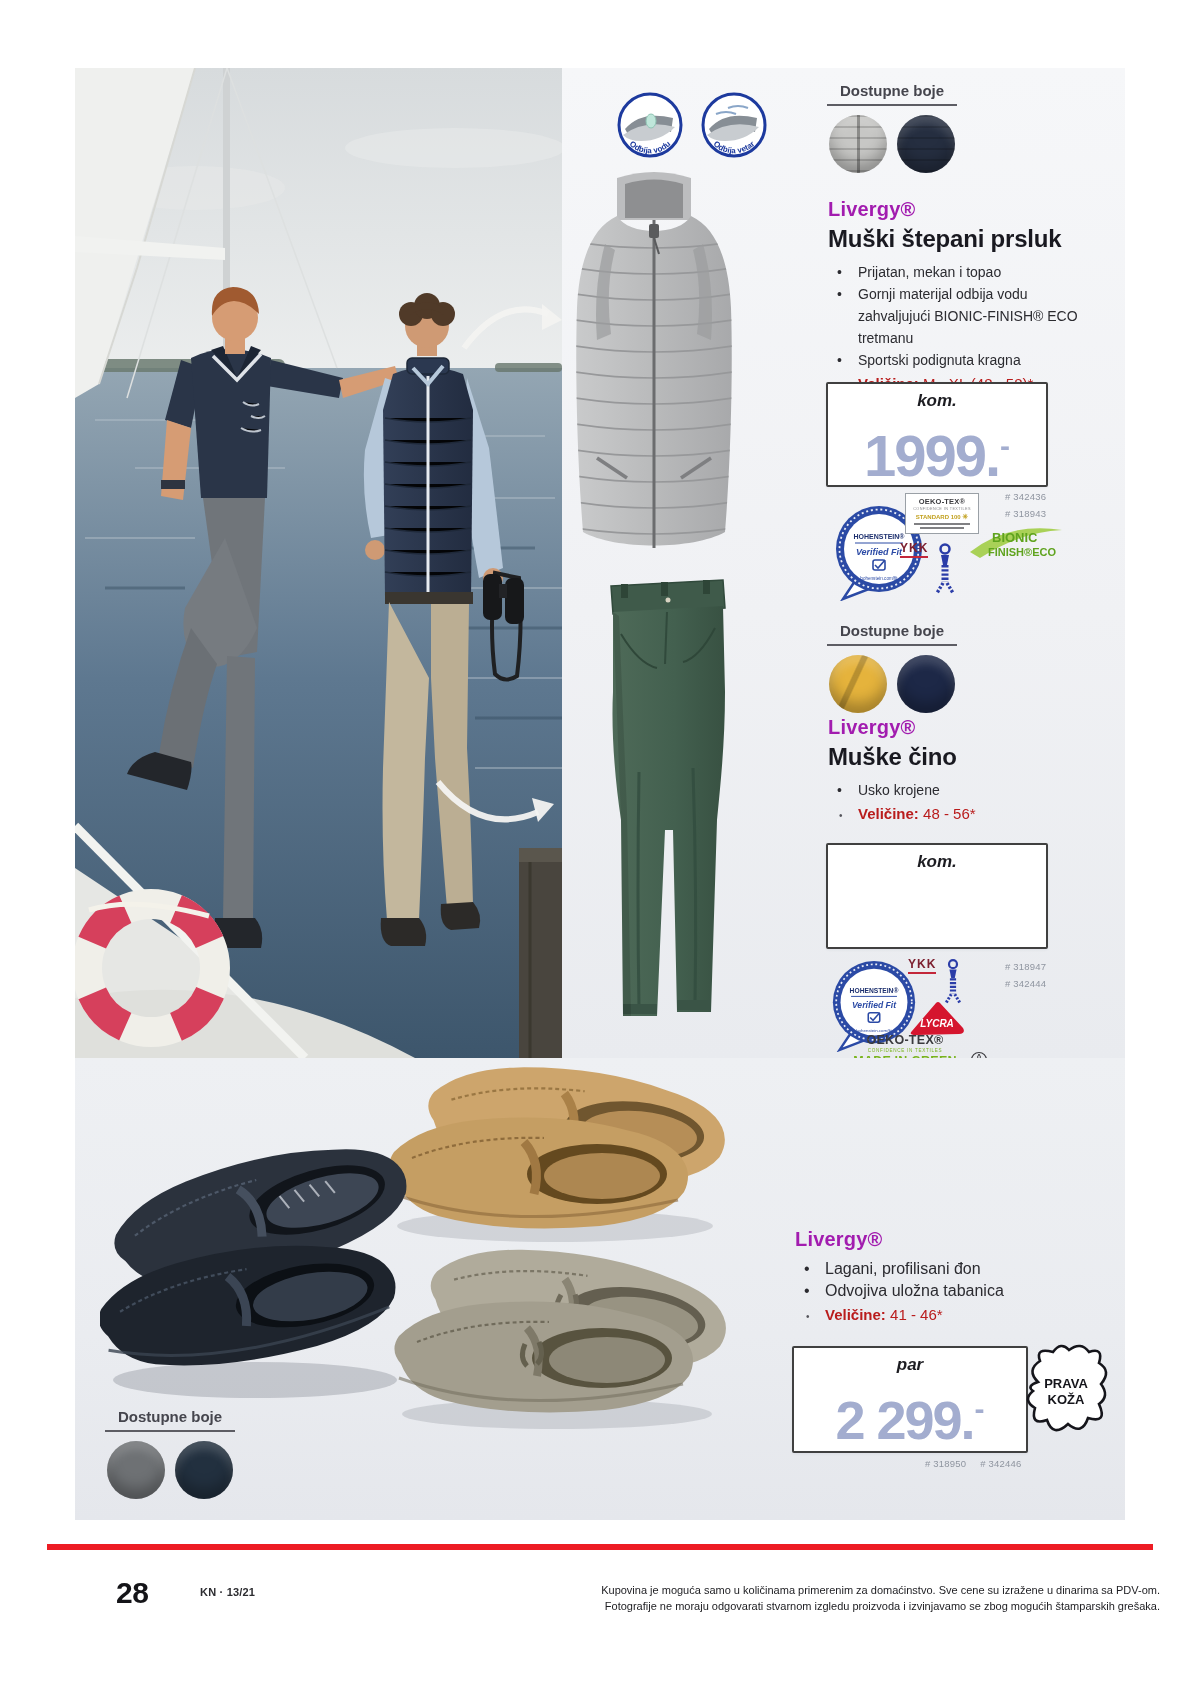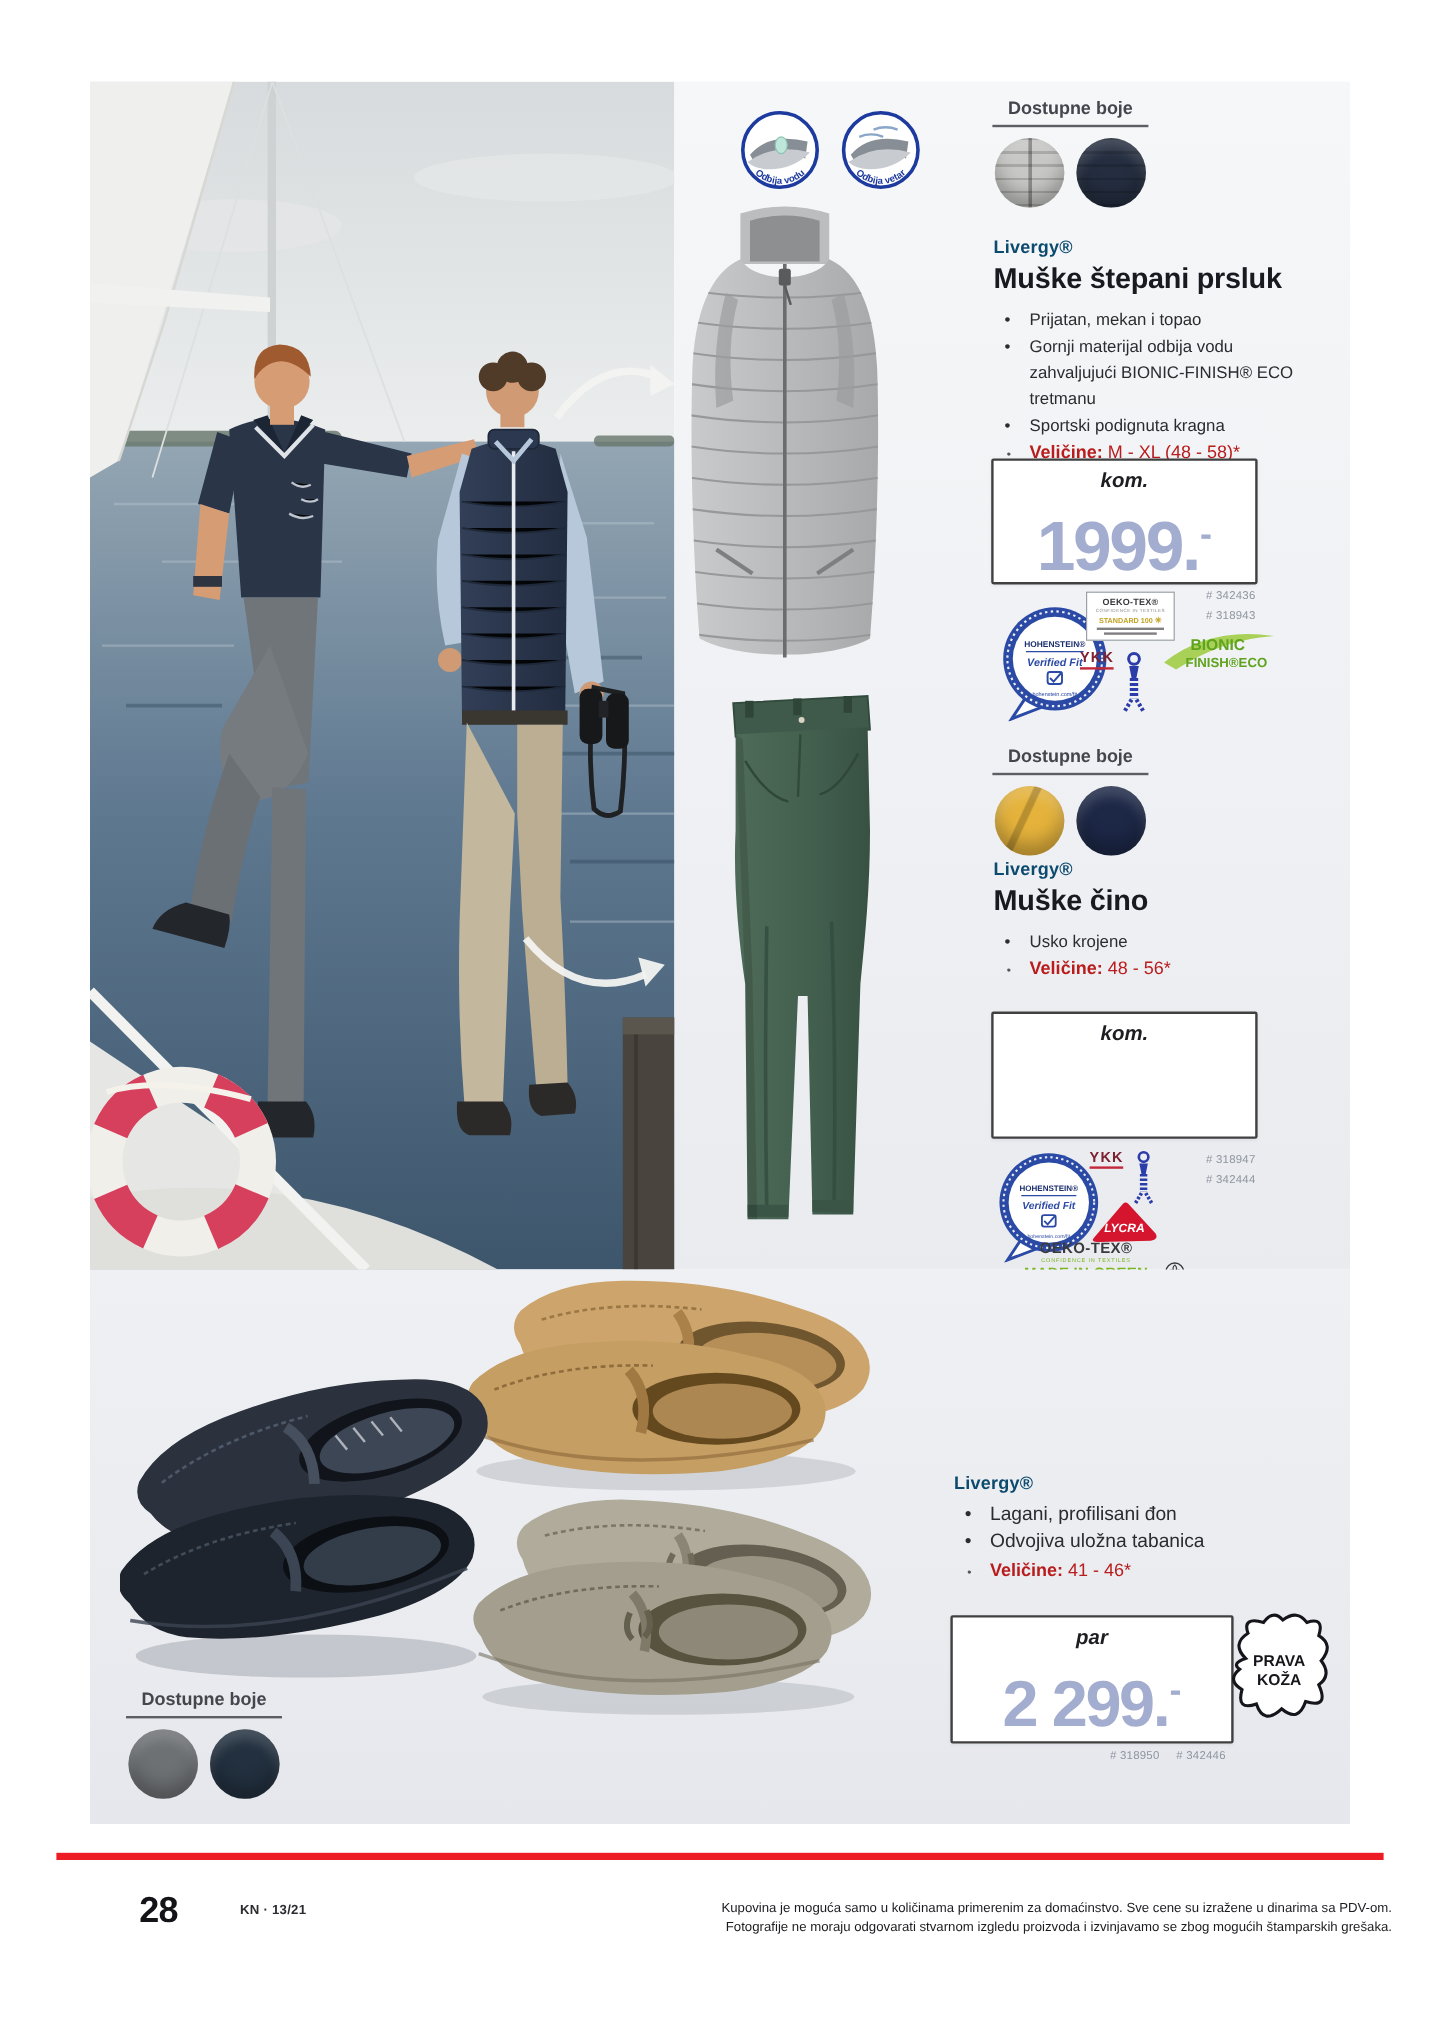--- a/index.html
+++ b/index.html
@@ -20,21 +20,21 @@
           box-shadow:inset 0 -10px 14px rgba(0,0,0,.28), inset 0 8px 10px rgba(255,255,255,.18)}
   .swatch.quilt::after{content:"";position:absolute;inset:0;
           background:repeating-linear-gradient(180deg,rgba(0,0,0,.16) 0 2px,transparent 2px 11px)}
   .swatch.zip::before{content:"";position:absolute;left:48%;top:0;bottom:0;width:3px;
           background:rgba(0,0,0,.3);z-index:2}
   .swatch.fold::after{content:"";position:absolute;inset:0;
           background:linear-gradient(115deg,transparent 38%,rgba(0,0,0,.2) 40% 46%,transparent 48%)}
 
   
   .p-col{width:285px}
-  .brand{font-size:15px;font-weight:800;color:#0c4a6e;letter-spacing:.2px}
+  .brand{font-size:20px;font-weight:800;color:#a21caf;letter-spacing:.2px}
   .ptitle{font-size:24px;line-height:30px;font-weight:800;color:#191920;letter-spacing:-.2px;margin-top:3px}
   .bullets{margin-top:7px}
   .bullet{position:relative;padding-left:30px;font-size:14px;line-height:22px;color:#2b2b30}
   .bullet::before{content:"•";position:absolute;left:9px;color:#2b2b30}
   .size-line{position:relative;padding-left:30px;font-size:15px;line-height:22px;color:#b91c1c;margin-top:2px}
   .size-line::before{content:"•";position:absolute;left:11px;font-size:10px;top:2px;color:#55555c}
   .size-label{font-weight:800}
 
   
   .price-box{background:#fff;border:2px solid #404040;border-radius:2px;
@@ -284,21 +284,21 @@
     <path d="M158,86 Q170,130 166,182 L152,176 Q158,130 148,92 Z" fill="#9b9c9e" opacity=".7"></path>
     <line x1="109" y1="62" x2="109" y2="390" stroke="#6b6c6e" stroke-width="3"></line>
     <rect x="104" y="66" width="10" height="14" rx="2" fill="#5a5b5d"></rect>
     <line x1="109" y1="80" x2="114" y2="96" stroke="#5a5b5d" stroke-width="2"></line>
     <path d="M52,300 L82,320" stroke="#7e7f81" stroke-width="3.5"></path>
     <path d="M166,300 L136,320" stroke="#7e7f81" stroke-width="3.5"></path>
   </svg>
 
   <div class="abs p-col" style="left:828px;top:198px;width:272px">
     <div class="brand">Livergy®</div>
-    <div class="ptitle">Muške štepani prsluk</div>
+    <div class="ptitle">Muški štepani prsluk</div>
     <div class="bullets">
       <div class="bullet">Prijatan, mekan i topao</div>
       <div class="bullet">Gornji materijal odbija vodu zahvaljujući BIONIC-FINISH® ECO tretmanu</div>
       <div class="bullet">Sportski podignuta kragna</div>
       <div class="size-line">
         <span class="size-label">Veličine:</span>
         <span>M - XL (48 - 58)*</span>
       </div>
     </div>
   </div>

